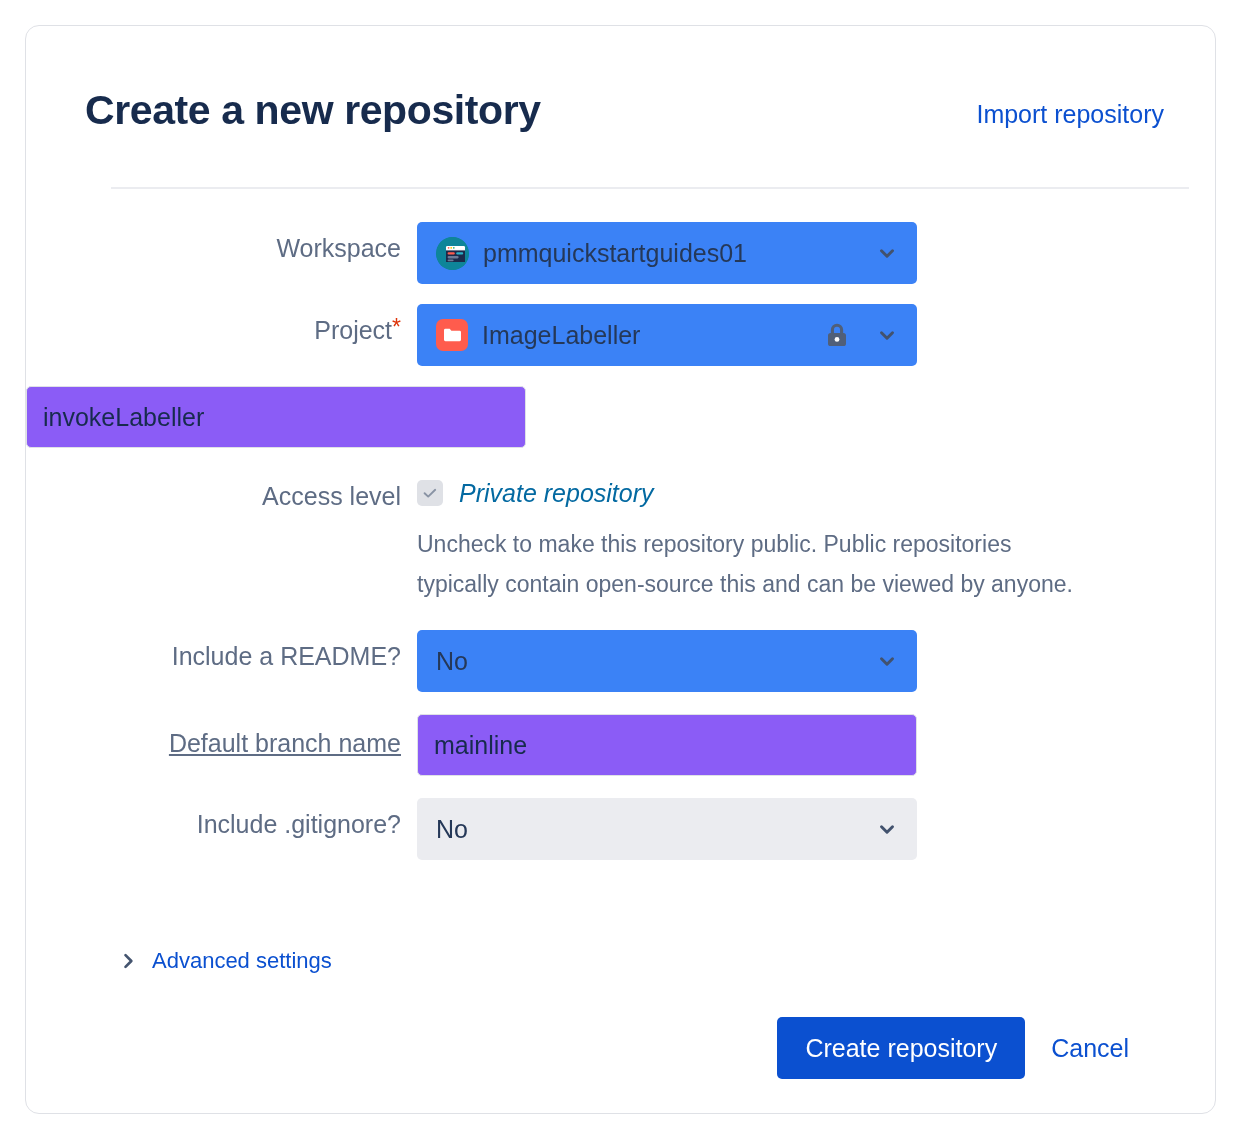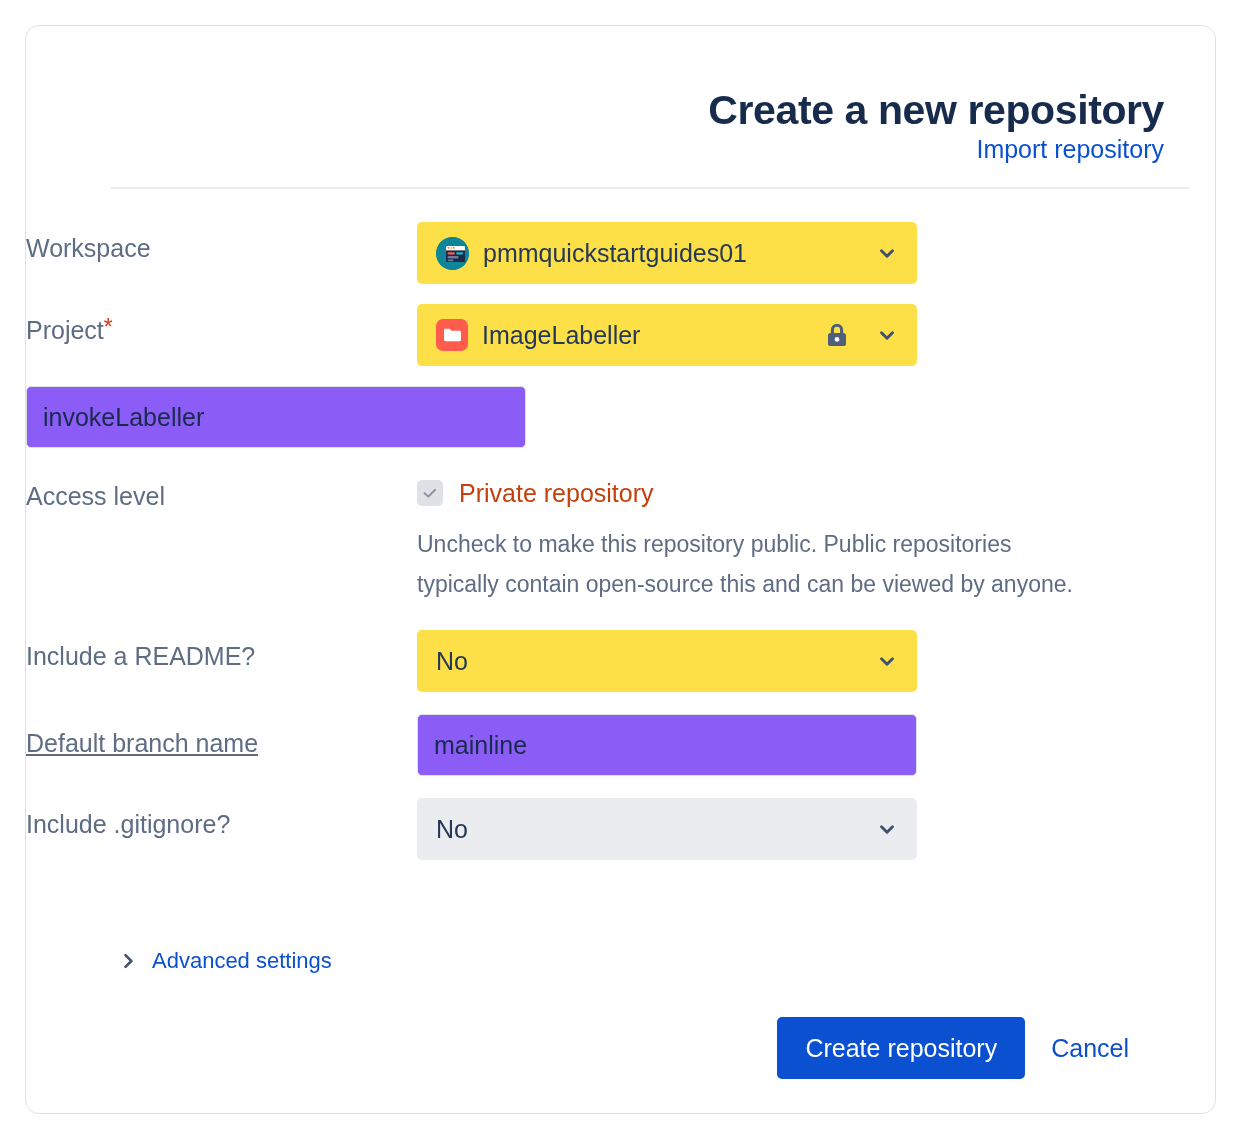--- a/index.html
+++ b/index.html
@@ -17,53 +17,53 @@
     width: 1191px; height: 1089px;
     background: #ffffff;
     border: 1px solid #DFE1E6;
     border-radius: 14px;
   }
 
   
   .header {
     position: absolute;
     left: 59px; top: 60px; width: 1079px;
-    display: flex; align-items: flex-end; justify-content: space-between; flex-direction: column;
+    display: flex; align-items: flex-end; justify-content: space-between;
   }
   .page-title {
     font-size: 41px; font-weight: 700; color: #172B4D;
     letter-spacing: -0.4px; line-height: 48px;
   }
   .import-link {
     font-size: 25px; color: #0B50D0; line-height: 30px;
     cursor: pointer; padding-bottom: 5px; white-space: nowrap;
   }
   .header-rule {
     position: absolute; left: 85px; top: 161px;
     width: 1078px; height: 2px; background: #EBECF0;
   }
 
   
   .form { position: absolute; left: 0; top: 196px; width: 1191px; }
   .row { display: flex; align-items: flex-start; margin-bottom: 0; }
   .label-col {
-    width: 391px; padding-right: 16px;
+    width: 391px; text-align: right; padding-right: 16px;
     color: #5E6C84; font-size: 25px; line-height: 31px;
     padding-top: 11px; white-space: nowrap;
   }
   .label-col.two-line { white-space: normal; line-height: 36px; text-decoration: underline; }
   .req { color: #DE350B; font-size: 23px; vertical-align: top; line-height: 25px; }
 
   .field-col { width: 500px; }
 
   
   .select-control {
     position: relative;
     width: 500px; height: 62px;
-    background: #fde047;
+    background: #3b82f6;
     border: 1px solid transparent;
     border-radius: 5px;
     display: flex; align-items: center;
     padding: 0 56px 0 18px;
     cursor: pointer;
   }
   .select-control.hovered { background: #EBECF0; }
   .select-value {
     font-size: 25px; color: #253858; line-height: 30px;
     overflow: hidden; text-overflow: ellipsis; white-space: nowrap;
@@ -101,21 +101,21 @@
   }
 
   
   .checkbox-row { display: flex; align-items: center; padding-top: 8px; }
   .checkbox {
     width: 26px; height: 26px; border-radius: 5px;
     background: #DFE1E6; margin-right: 16px;
     display: flex; align-items: center; justify-content: center;
     flex: 0 0 26px;
   }
-  .checkbox-label { font-size: 25px; color: #c2410c; line-height: 30px; }
+  .checkbox-label { font-size: 25px; color: #0369a1; line-height: 30px; font-style: italic; }
   .help-text {
     width: 680px; margin-top: 16px;
     font-size: 23px; color: #5E6C84; line-height: 40px;
   }
 
   
   .advanced {
     position: absolute; left: 92px; top: 920px;
     display: flex; align-items: center; cursor: pointer;
   }

